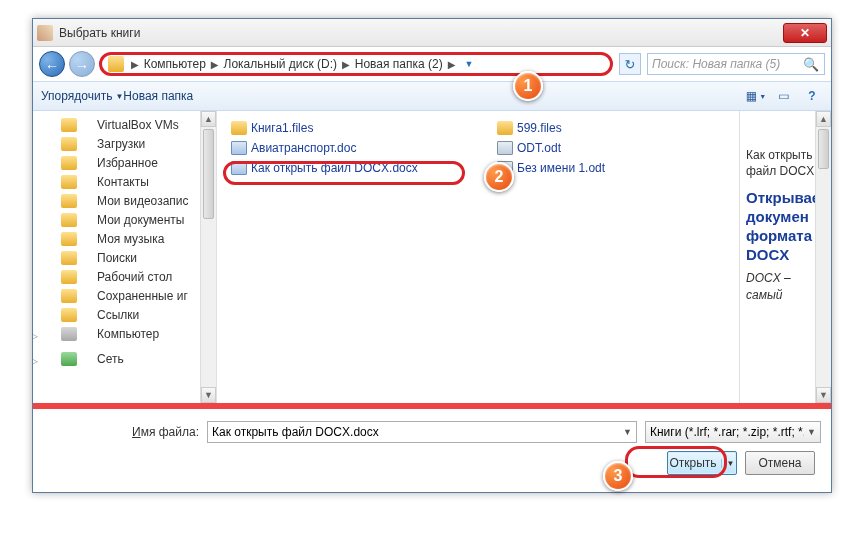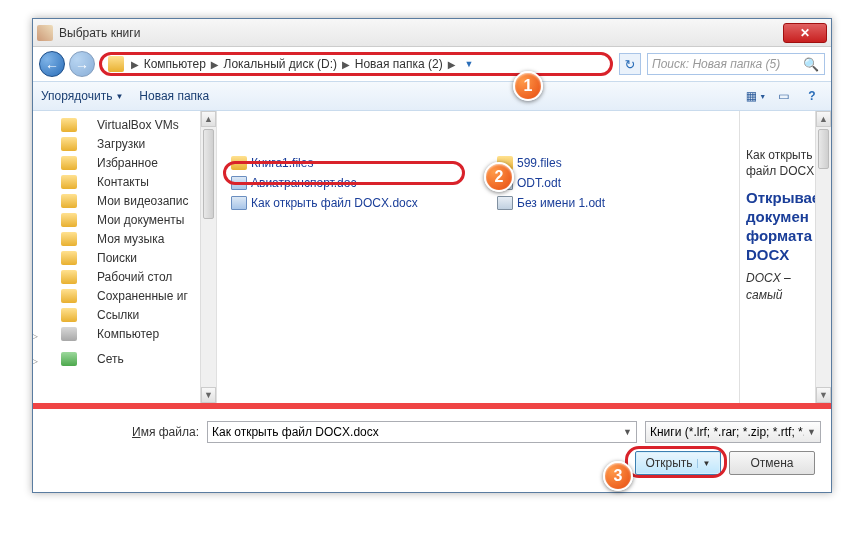--- a/index.html
+++ b/index.html
@@ -17,36 +17,36 @@
 .navbtn.fwd { opacity: 0.55; }
 .breadcrumb { flex: 1; height: 24px; border: 3px solid #d9222a; border-radius: 12px; display: flex; align-items: center; padding: 0 6px; background: #fff; }
 .bc-icon { width: 16px; height: 16px; background: linear-gradient(#ffe190,#e8b030); border-radius: 2px; margin-right: 4px; }
 .bc-seg { color: #333; padding: 0 2px; }
 .bc-arr { color: #555; padding: 0 3px; font-size: 10px; }
 .bc-drop { margin-left: 6px; color: #2a6db8; font-size: 9px; }
 .refresh { width: 22px; height: 22px; border: 1px solid #a9c5e8; background: #eaf2fb; display: flex; align-items: center; justify-content: center; color: #2a6db8; font-size: 13px; margin: 0 2px; }
 .searchbox { width: 178px; height: 22px; border: 1px solid #a9c5e8; background: #fff; display: flex; align-items: center; padding: 0 4px; color: #999; font-style: italic; }
 .searchbox .sicon { margin-left: auto; color: #2a6db8; font-style: normal; font-size: 13px; }
 
-.toolbar { height: 30px; background: linear-gradient(#f5f9fd,#e4eef9); border-top: 1px solid #c9dbed; border-bottom: 1px solid #c9dbed; display: flex; align-items: center; padding: 0 8px; gap: 16px; }
+.toolbar { height: 30px; background: linear-gradient(#f5f9fd,#e4eef9); border-top: 1px solid #c9dbed; border-bottom: 1px solid #c9dbed; display: flex; align-items: center; padding: 0 8px; }
 .tb-item { color: #1a3e72; display: flex; align-items: center; gap: 3px; }
 .tb-right { margin-left: auto; display: flex; gap: 6px; }
 .tb-ico { width: 22px; height: 20px; border: 1px solid transparent; display: flex; align-items: center; justify-content: center; color: #2a5a9a; }
 
 .body { display: flex; height: 292px; }
 .tree { width: 184px; border-right: 1px solid #e0e0e0; overflow: hidden; padding: 2px 0; }
 .tree-item { display: flex; align-items: flex-end; height: 19px; padding-left: 28px; gap: 20px; color: #333; white-space: nowrap; }
 .ticon { width: 16px; height: 14px; background: linear-gradient(#ffe190,#e8b030); border-radius: 2px; flex-shrink: 0; }
 .ticon.c { background: linear-gradient(#d8d8d8,#a8a8a8); }
 .ticon.n { background: linear-gradient(#9cd89c,#4ca84c); }
 .tree-item.lvl0 { padding-left: 12px; font-weight: normal; }
 .tree-arrow { width: 10px; color: #888; font-size: 9px; margin-left: -14px; }
 
 .filepane { flex: 1; padding: 8px 10px; position: relative; }
-.fcol { position: absolute; top: 8px; margin-top: 35px; }
+.fcol { position: absolute; top: 8px; }
 .fcol.c1 { left: 14px; width: 250px; }
 .fcol.c2 { left: 280px; width: 180px; }
 .fitem { display: flex; align-items: center; height: 18px; gap: 4px; color: #1a3e99; margin-bottom: 2px; }
 .ficon { width: 16px; height: 14px; flex-shrink: 0; }
 .ficon.folder { background: linear-gradient(#ffe190,#e8b030); border-radius: 2px; }
 .ficon.doc { background: linear-gradient(#dce8f5,#a8c5e8); border: 1px solid #6a8ec0; border-radius: 1px; }
 .ficon.odt { background: linear-gradient(#e8eef5,#c0d0e0); border: 1px solid #8090a0; border-radius: 1px; }
 .fitem.sel { background: transparent; }
 .sel-ring { position: absolute; border: 3px solid #d9222a; border-radius: 14px; left: 6px; top: 50px; width: 242px; height: 24px; pointer-events: none; }
 .sel-ring .badge { position: absolute; right: -52px; top: -2px; }
@@ -58,21 +58,21 @@
 
 .footer { border-top: 6px solid #ef4444; padding: 12px 10px 10px; }
 .frow { display: flex; align-items: center; gap: 8px; margin-bottom: 8px; }
 .flabel { width: 156px; text-align: right; color: #333; }
 .flabel u { text-decoration: underline; }
 .finput { flex: 1; height: 22px; border: 1px solid #abadb3; padding: 0 4px; background: #fff; display: flex; align-items: center; }
 .finput .dd { margin-left: auto; color: #555; font-size: 9px; }
 .ftype { width: 176px; height: 22px; border: 1px solid #abadb3; background: linear-gradient(#fdfdfd,#eaeaea); padding: 0 4px; display: flex; align-items: center; white-space: nowrap; overflow: hidden; }
 .ftype .dd { margin-left: auto; color: #555; font-size: 9px; padding-left: 3px; }
 .fbtns { display: flex; justify-content: flex-end; gap: 8px; padding-right: 6px; position: relative; }
-.btn { width: 86px; height: 24px; border: 1px solid #8a8a8a; background: linear-gradient(#f8f8f8,#e2e2e2); display: flex; align-items: center; justify-content: center; color: #333; border-radius: 2px; }
+.btn { width: 70px; height: 24px; border: 1px solid #8a8a8a; background: linear-gradient(#f8f8f8,#e2e2e2); display: flex; align-items: center; justify-content: center; color: #333; border-radius: 2px; }
 .btn.primary { border: 1px solid #3c7fb1; background: linear-gradient(#eaf6fd,#bee6fd); box-shadow: inset 0 0 0 1px #d6effc; }
 .btn.primary .dd { font-size: 8px; margin-left: 4px; border-left: 1px solid #9ac6e6; padding-left: 5px; }
 .open-ring { position: absolute; border: 3px solid #d9222a; border-radius: 14px; width: 102px; height: 32px; right: 94px; top: -5px; pointer-events: none; }
 
 .badge { width: 30px; height: 30px; border-radius: 50%; background: radial-gradient(circle at 30% 30%, #ff9a4a, #e64a10); border: 2px solid #fff; box-shadow: 0 1px 4px rgba(0,0,0,0.5), inset 0 1px 2px rgba(255,255,255,0.6); color: #fff; font-weight: bold; font-size: 16px; display: flex; align-items: center; justify-content: center; }
 .badge.b1 { position: absolute; left: 480px; top: 52px; }
 .badge.b3 { position: absolute; right: 188px; bottom: -16px; }
 
 .scrollbar { position: absolute; right: 0; top: 0; bottom: 0; width: 16px; background: #f0f0f0; border-left: 1px solid #ddd; }
 .sb-btn { height: 16px; background: linear-gradient(#f8f8f8,#e0e0e0); border: 1px solid #ccc; display: flex; align-items: center; justify-content: center; color: #666; font-size: 9px; }

